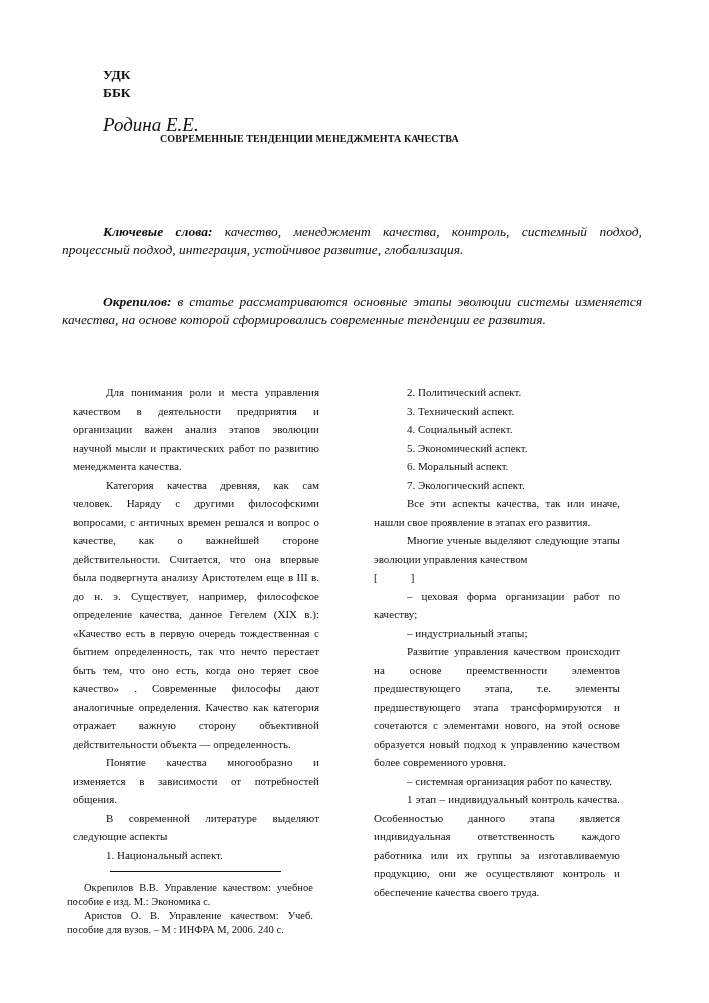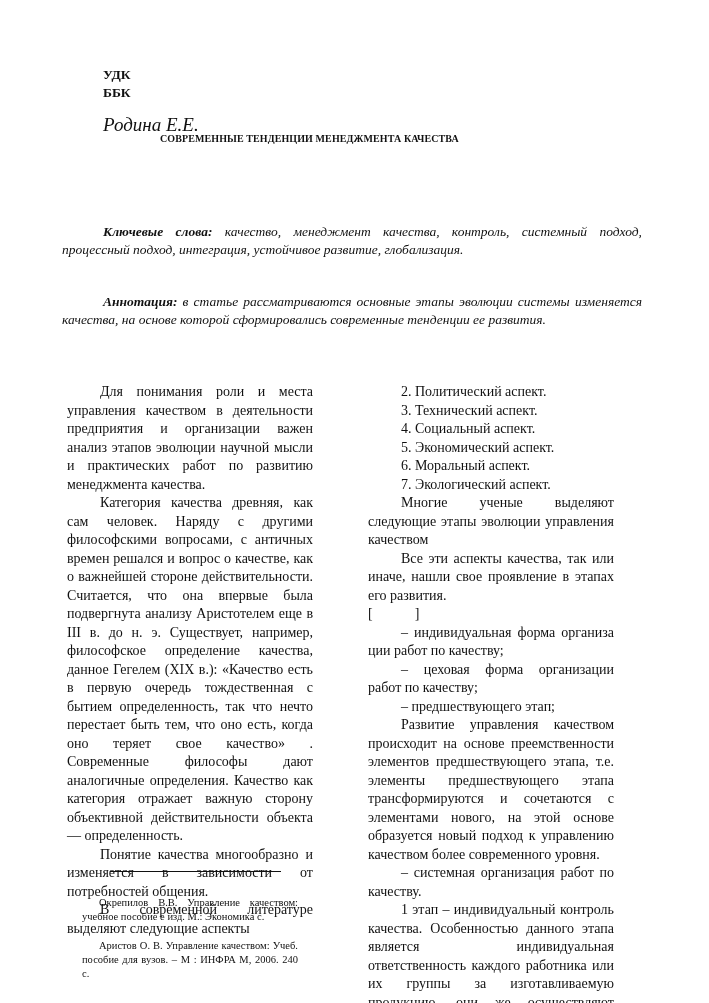--- a/index.html
+++ b/index.html
@@ -11,69 +11,69 @@
   .bbk { position: absolute; left: 103px; top: 84px; font-weight: bold; font-size: 13.5px; line-height: 18px; }
   .author { position: absolute; left: 103px; top: 116px; font-weight: normal; font-style: italic; font-size: 19px; line-height: 18px; }
   .title { position: absolute; left: 160px; top: 130px; font-weight: bold; font-size: 10px; line-height: 18px; letter-spacing: 0.1px; white-space: nowrap; }
 
   .block { position: absolute; left: 62px; width: 580px; font-style: italic; font-size: 13.5px; line-height: 18px; text-align: justify; }
   .block .lead { font-weight: bold; }
   .keywords { top: 211px; margin-top: 12px; }
   .annotation { top: 293px; }
   .indent { text-indent: 41px; }
 
-  .col { position: absolute; width: 246px; font-size: 14px; line-height: 18.5px; text-align: justify; }
+  .col { position: absolute; width: 246px; font-size: 11px; line-height: 18.5px; text-align: justify; margin-left: 6px; }
   .col-left { left: 67px; top: 383px; }
   .col-right { left: 368px; top: 383px; }
   .col p { margin: 0; text-indent: 33px; }
   .col p.noindent { text-indent: 0; }
   .col p.item { text-indent: 33px; }
 
   .fn-rule { position: absolute; left: 110px; top: 871px; width: 171px; height: 0; border-top: 1.4px solid #111; }
   .footnotes { position: absolute; left: 67px; top: 881px; width: 246px; font-size: 10.5px; line-height: 14px; text-align: justify; }
-  .footnotes p { margin: 15px; text-indent: 17px; }
+  .footnotes p { margin: 0; text-indent: 17px; }
 </style>
 </head>
 <body>
 
 <div class="page">
 
   <div class="udk">УДК</div>
   <div class="bbk">ББК</div>
   <div class="author">Родина Е.Е.</div>
   <div class="title">СОВРЕМЕННЫЕ ТЕНДЕНЦИИ  МЕНЕДЖМЕНТА КАЧЕСТВА</div>
 
   <div class="block keywords indent"><span class="lead">Ключевые слова:</span><span> качество, менеджмент качества, контроль, системный подход, процессный подход, интеграция, устойчивое развитие, глобализация.</span></div>
 
-  <div class="block annotation indent"><span class="lead">Аннотация:</span><span> в статье рассматриваются основные этапы эволюции системы изменяется качества, на основе которой сформировались современные тенденции ее развития.</span></div>
+  <div class="block annotation indent"><span class="lead">Окрепилов:</span><span> в статье рассматриваются основные этапы эволюции системы изменяется качества, на основе которой сформировались современные тенденции ее развития.</span></div>
 
   <div class="col col-left">
     <p>Для понимания роли и места управления качеством в деятельности предприятия и организации важен анализ этапов эволюции научной мысли и практических работ по развитию менеджмента качества.</p>
     <p>Категория качества древняя, как сам человек. Наряду с другими философскими вопросами, с античных времен решался и вопрос о качестве, как о важнейшей стороне действительности. Считается, что она впервые была подвергнута анализу Аристотелем еще в III в. до н. э. Существует, например, философское определение качества, данное Гегелем (XIX в.): «Качество есть в первую очередь тождественная с бытием определенность, так что нечто перестает быть тем, что оно есть, когда оно теряет свое качество» . Современные философы дают аналогичные определения. Качество как категория отражает важную сторону объективной действительности объекта — определенность.</p>
     <p>Понятие качества многообразно и изменяется в зависимости от потребностей общения.</p>
     <p>В современной литературе выделяют следующие аспекты</p>
+    <p class="item">1. Национальный аспект.</p>
   </div>
 
   <div class="fn-rule"></div>
   <div class="footnotes">
     <p>Окрепилов  В.В. Управление качеством: учебное пособие     е изд.   М.: Экономика                         с.</p>
     <p>Аристов  О. В. Управление качеством: Учеб. пособие для вузов. – М : ИНФРА М, 2006.   240 с.</p>
   </div>
 
   <div class="col col-right">
     <p class="item">2. Политический аспект.</p>
     <p class="item">3. Технический аспект.</p>
     <p class="item">4. Социальный аспект.</p>
     <p class="item">5. Экономический аспект.</p>
     <p class="item">6. Моральный аспект.</p>
     <p class="item">7. Экологический аспект.</p>
+    <p>Все эти аспекты качества, так или иначе, нашли свое проявление в этапах его развития.</p>
     <p>Многие ученые выделяют следующие этапы эволюции управления качеством</p>
-    <p>Все эти аспекты качества, так или иначе, нашли свое проявление в этапах его развития.</p>
     <p class="noindent" style="white-space: pre;">[            ]</p>
-    <p>– индивидуальная форма организа ции работ по качеству;</p>
     <p>– цеховая форма организации работ по качеству;</p>
-    <p>– предшествующего этап;</p>
+    <p>– индустриальный этапы;</p>
     <p>Развитие управления качеством происходит на основе преемственности элементов предшествующего этапа, т.е. элементы предшествующего этапа трансформируются и сочетаются с элементами нового, на этой основе образуется новый подход к  управлению качеством более современного уровня.</p>
     <p>– системная организация работ по качеству.</p>
     <p>1 этап – индивидуальный контроль качества. Особенностью данного этапа является индивидуальная ответственность каждого работника или их группы за изготавливаемую продукцию, они же осуществляют контроль и обеспечение качества своего труда.</p>
   </div>
 
 </div>
 
 </body></html>

